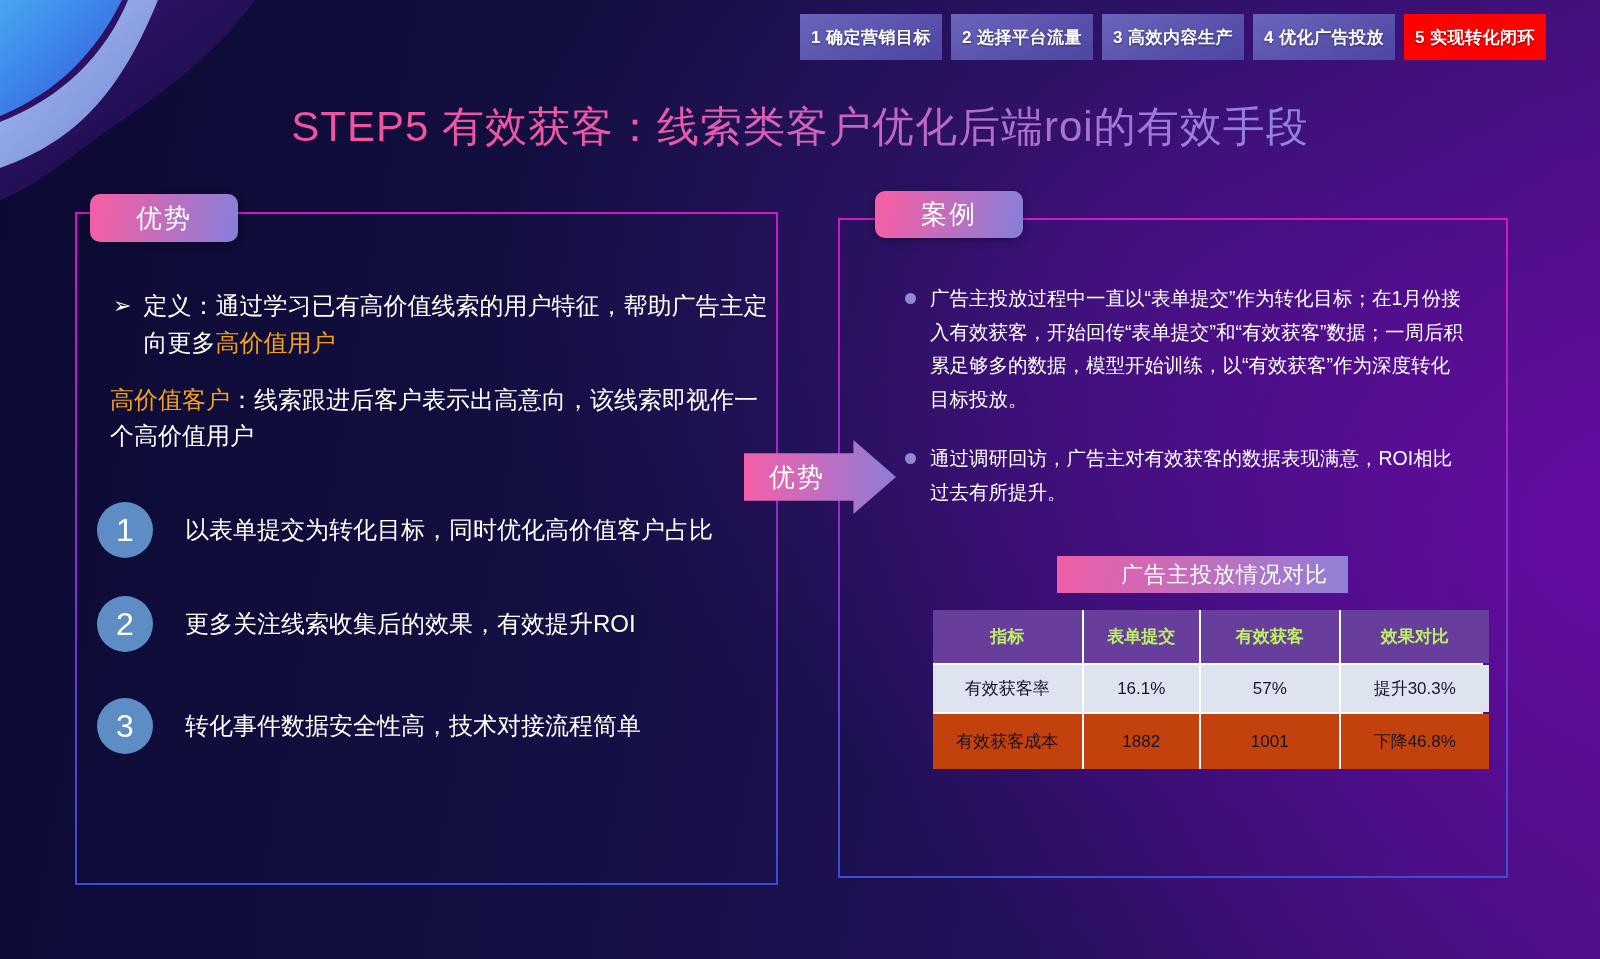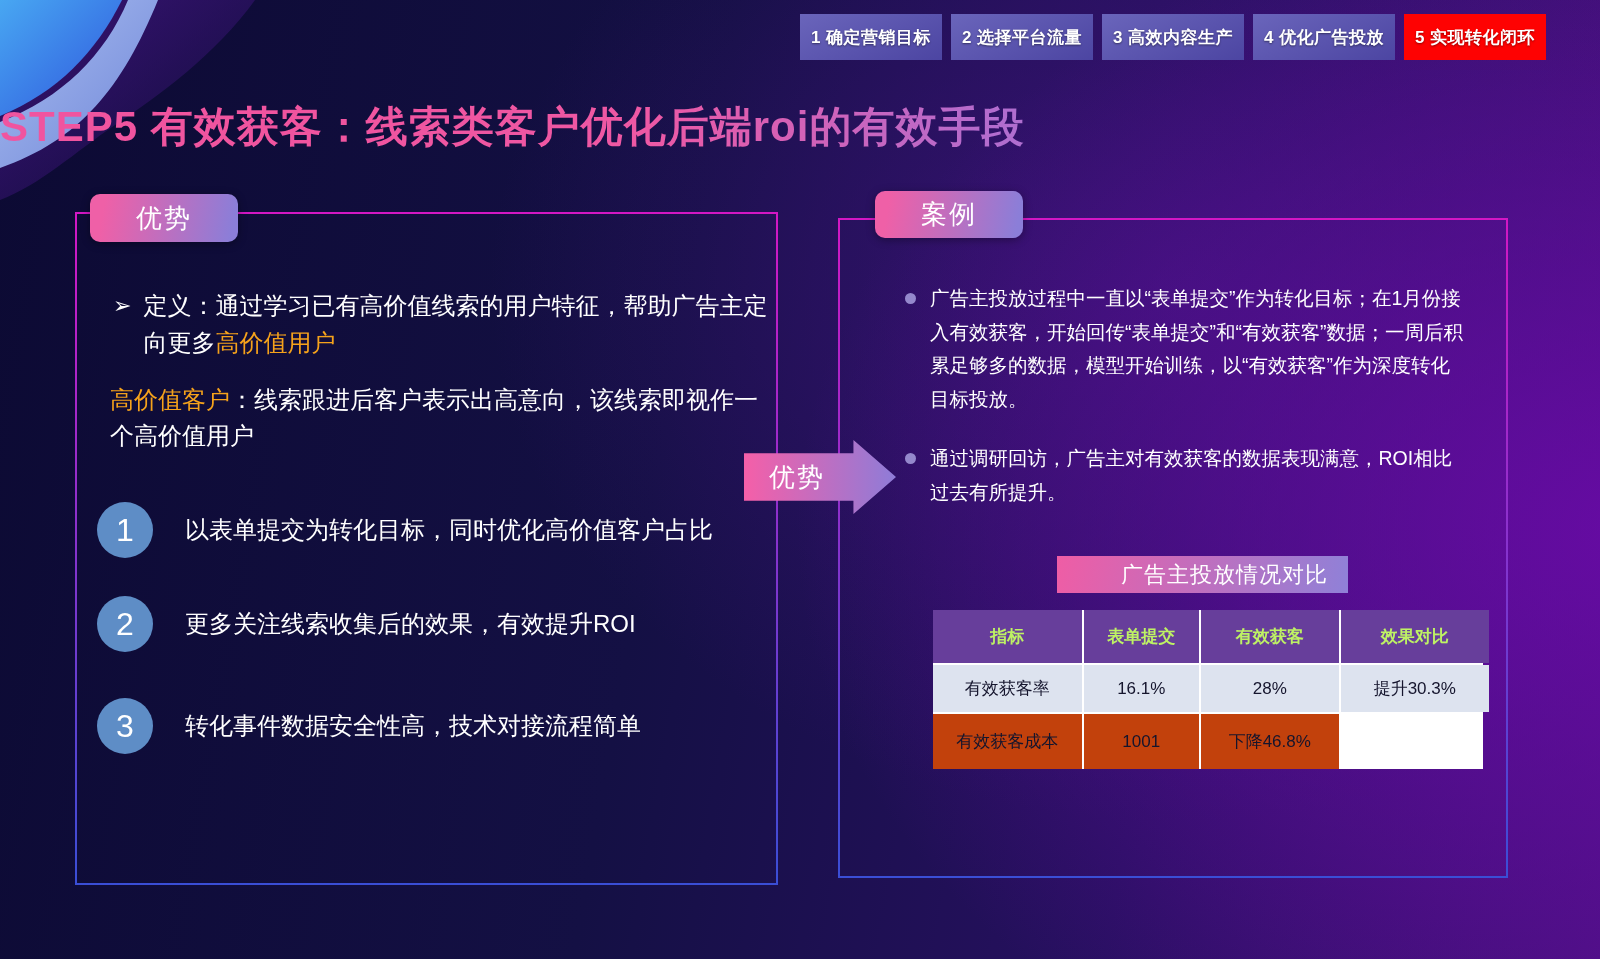--- a/index.html
+++ b/index.html
@@ -23,22 +23,22 @@
   .tab {
     flex:1; display:flex; align-items:center; justify-content:center;
     color:#fff; font-size:17px; font-weight:bold; letter-spacing:.5px;
     background:linear-gradient(155deg,#6a65bb 0%,#4c45a2 100%);
     text-shadow:0 1px 2px rgba(0,0,0,.45); cursor:default; white-space:nowrap;
   }
   .tab.active { background:#fe0202; }
 
   
   .title {
-    position:absolute; left:0; top:99px; width:1600px; 
-    font-size:42px; font-weight:bold; letter-spacing:1px;
+    position:absolute; left:0; top:99px; width:1600px; text-align:center;
+    font-size:42px; font-weight:normal; letter-spacing:1px;
     background:linear-gradient(90deg,#f0549f 20%,#ee58a4 40%,#b36cce 62%,#8f84dd 80%);
     -webkit-background-clip:text; background-clip:text; color:transparent;
   }
 
   
   .panel { position:absolute; border:2px solid; border-image:linear-gradient(to bottom,#d317c4,#3a4ed6) 1; }
   .panel.left  { left:75px;  top:212px; width:703px; height:673px; }
   .panel.right { left:838px; top:218px; width:670px; height:660px; }
 
   .badge {
@@ -191,21 +191,22 @@
   <div class="table-title">广告主投放情况对比</div>
 
   <div class="cmp-table">
     <div class="cell head">指标</div>
     <div class="cell head">表单提交</div>
     <div class="cell head">有效获客</div>
     <div class="cell head">效果对比</div>
 
     <div class="cell r1">有效获客率</div>
     <div class="cell r1">16.1%</div>
-    <div class="cell r1">28%</div>
+    <div class="cell r1">57%</div>
     <div class="cell r1">提升30.3%</div>
 
     <div class="cell r2">有效获客成本</div>
+    <div class="cell r2">1882</div>
     <div class="cell r2">1001</div>
     <div class="cell r2">下降46.8%</div>
   </div>
 
 </div>
 
 </body></html>

